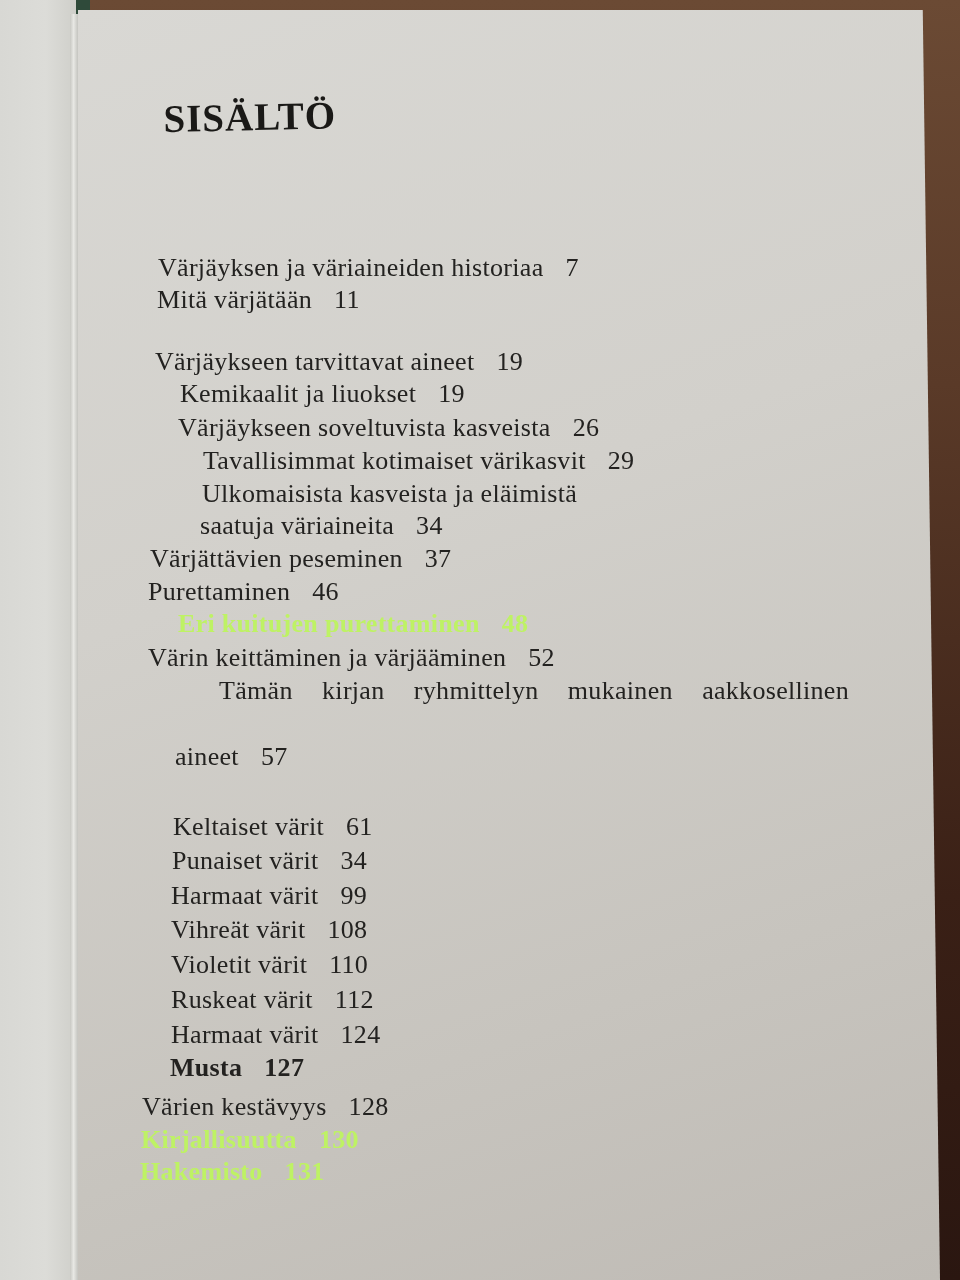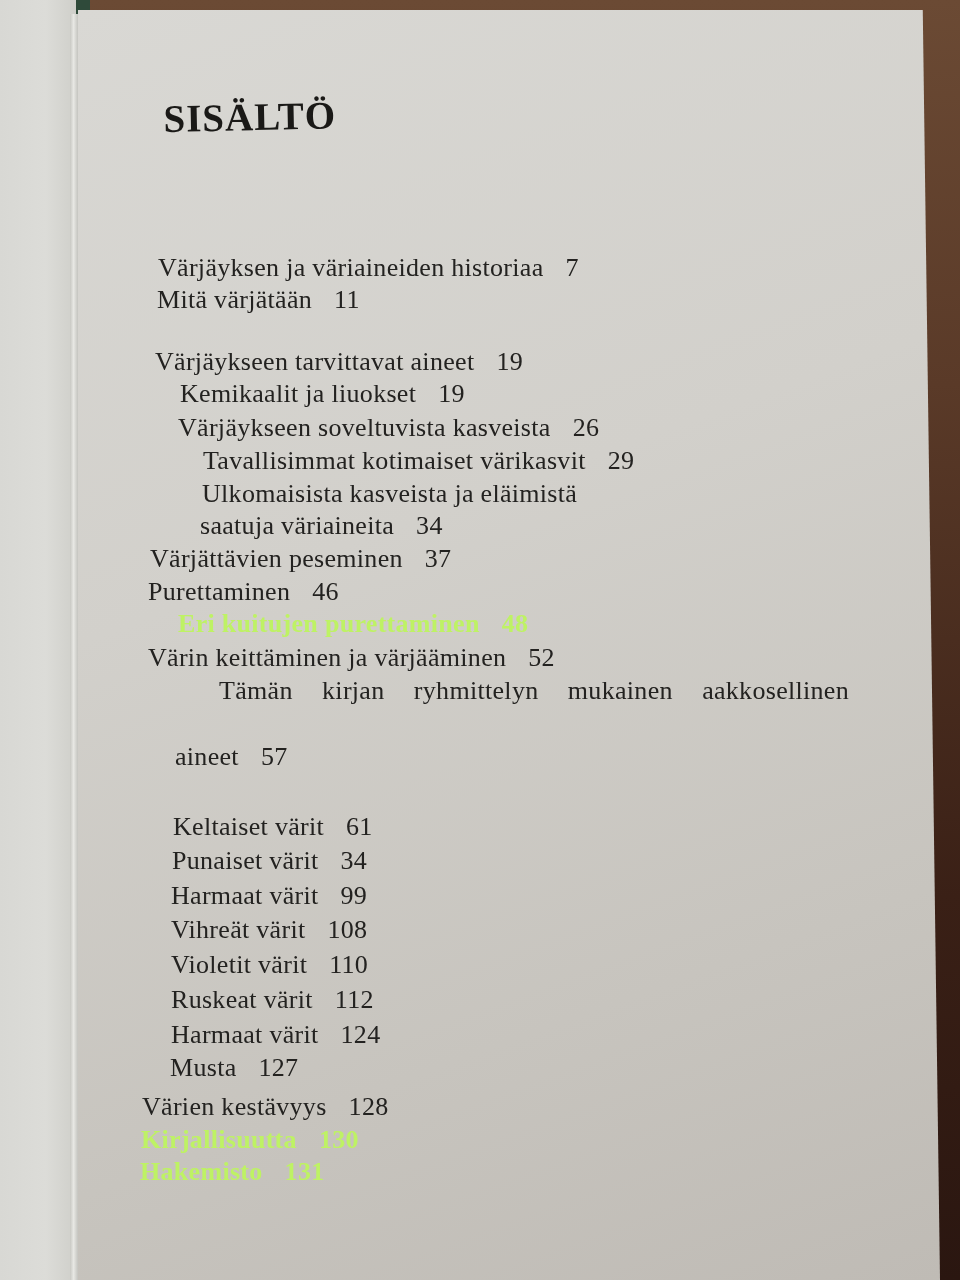--- a/index.html
+++ b/index.html
@@ -124,17 +124,17 @@
   <div class="toc-entry" style="left:148px;top:643px;"><span>Värin keittäminen ja värjääminen</span><span class="page-num">52</span></div>
   <div class="toc-entry justified" style="left:175px;top:676px;margin-left:44px;"><span>Tämän kirjan ryhmittelyn mukainen aakkosellinen</span></div>
   <div class="toc-entry" style="left:175px;top:742px;"><span>aineet</span><span class="page-num">57</span></div>
   <div class="toc-entry" style="left:173px;top:812px;"><span>Keltaiset värit</span><span class="page-num">61</span></div>
   <div class="toc-entry" style="left:172px;top:846px;"><span>Punaiset värit</span><span class="page-num">34</span></div>
   <div class="toc-entry" style="left:171px;top:881px;"><span>Harmaat värit</span><span class="page-num">99</span></div>
   <div class="toc-entry" style="left:171px;top:915px;"><span>Vihreät värit</span><span class="page-num">108</span></div>
   <div class="toc-entry" style="left:171px;top:950px;"><span>Violetit värit</span><span class="page-num">110</span></div>
   <div class="toc-entry" style="left:171px;top:985px;"><span>Ruskeat värit</span><span class="page-num">112</span></div>
   <div class="toc-entry" style="left:171px;top:1020px;"><span>Harmaat värit</span><span class="page-num">124</span></div>
-  <div class="toc-entry" style="left:170px;top:1053px;"><span>Musta</span><span class="page-num">127</span></div>
+  <div class="toc-entry" style="left:170px;top:1053px;font-weight:bold;"><span>Musta</span><span class="page-num">127</span></div>
   <div class="toc-entry" style="left:142px;top:1092px;"><span>Värien kestävyys</span><span class="page-num">128</span></div>
   <div class="toc-entry bold-ish" style="left:141px;top:1125px;"><span>Kirjallisuutta</span><span class="page-num">130</span></div>
   <div class="toc-entry bold-ish" style="left:140px;top:1157px;"><span>Hakemisto</span><span class="page-num">131</span></div>
 </div>
 
 </body></html>

